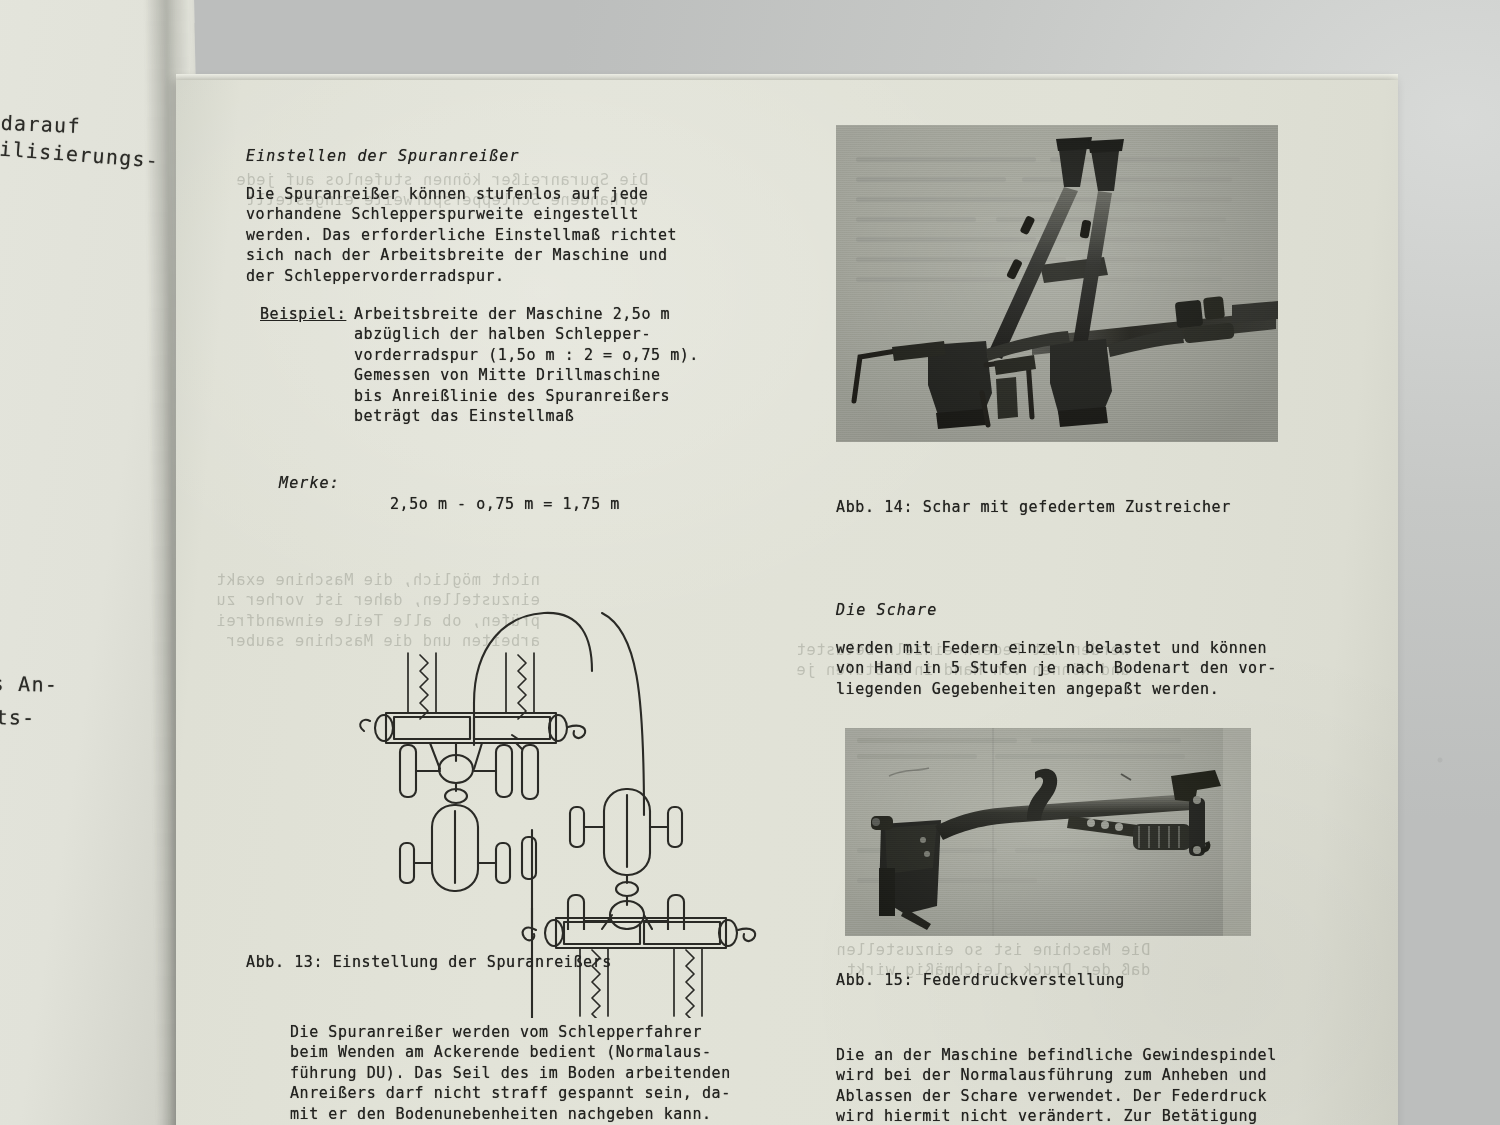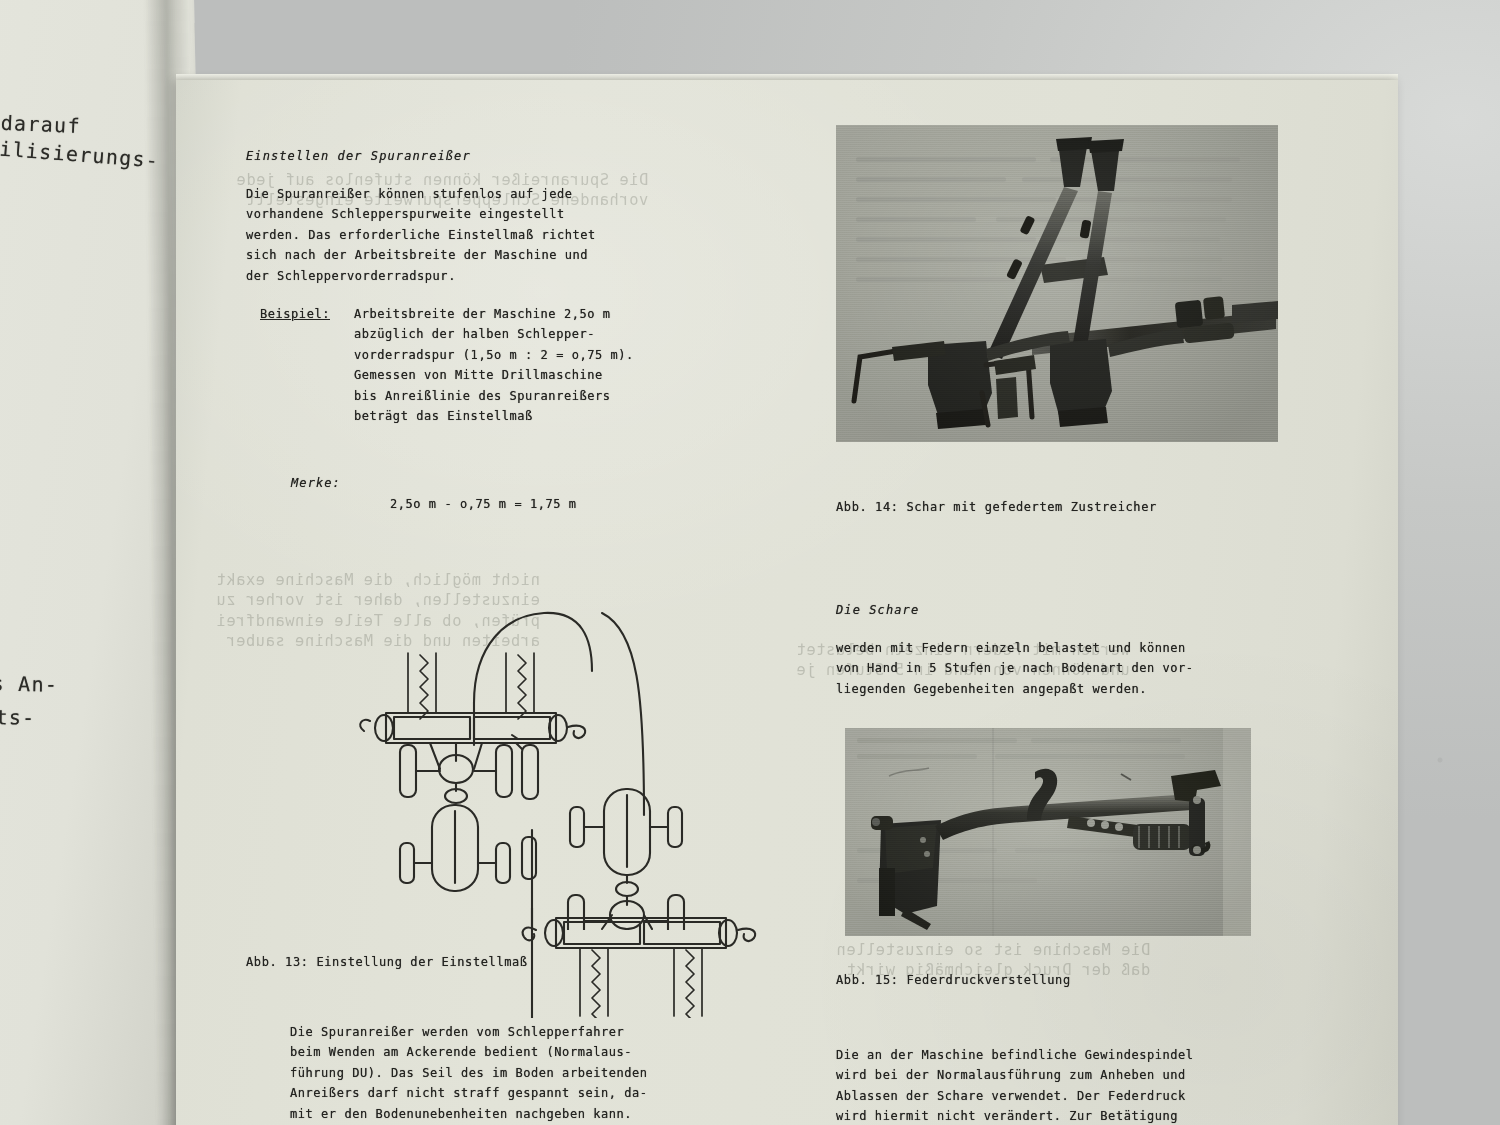--- a/index.html
+++ b/index.html
@@ -70,21 +70,21 @@
   
   .page-top-edge{
     position:absolute;left:176px;top:74px;width:1222px;height:8px;
     background:linear-gradient(180deg,#f2f3ea,#cfd0c5);
   }
 
   
   .txt{
     position:absolute;
     color:#232320;
-    font-size:12px;
+    font-size:15px;
     line-height:20.4px;
     letter-spacing:0.55px;
     white-space:pre;
     text-shadow:0 0 .7px rgba(35,35,32,.75);
   }
   .ital{font-style:italic;letter-spacing:1.1px;}
   .underl{ text-decoration:underline; }
 
   
   .bleed{
@@ -160,21 +160,21 @@
     <div class="txt underl" style="left:84px;top:224px;">Beispiel:</div>
     <div class="txt" style="left:178px;top:224px;"><span>Arbeitsbreite der Maschine 2,5o m</span>
 <span>abzüglich der halben Schlepper-</span>
 <span>vorderradspur (1,5o m : 2 = o,75 m).</span>
 <span>Gemessen von Mitte Drillmaschine</span>
 <span>bis Anreißlinie des Spuranreißers</span>
 <span>beträgt das Einstellmaß</span></div>
 
     <div class="txt" style="left:214px;top:371px;margin-top:43px;">2,5o m - o,75 m = 1,75 m</div>
 
-    <div class="txt ital" style="left:88px;top:390px;top:393px;padding-left:27px;">Merke:</div>
+    <div class="txt ital" style="left:76px;top:390px;top:393px;padding-left:27px;">Merke:</div>
 
     <div class="drawing" style="left:180px;top:495px;width:440px;height:355px;">
       <svg width="440" height="355" viewBox="0 0 440 355" aria-hidden="true">
         <g fill="none" stroke="#2a2a26" stroke-width="2.1" stroke-linecap="round" stroke-linejoin="round">
 
           <path d="M118 128 C118 70 150 40 188 38 C226 36 236 64 236 96"></path>
           <path d="M288 240 C288 120 282 56 246 38"></path>
 
           <line x1="118" y1="128" x2="118" y2="170"></line>
           <line x1="176" y1="300" x2="176" y2="355"></line>
@@ -257,21 +257,21 @@
             <line x1="252" y1="40" x2="252" y2="108"></line>
             <line x1="318" y1="40" x2="318" y2="108"></line>
             <line x1="346" y1="40" x2="346" y2="108"></line>
             <path d="M236 42 l8 8 -8 8 8 8 -8 8 8 8 -8 8 8 8 -8 8 8 8 -8 8"></path>
             <path d="M330 42 l8 8 -8 8 8 8 -8 8 8 8 -8 8 8 8 -8 8 8 8 -8 8"></path>
           </g>
         </g>
       </svg>
     </div>
 
-    <div class="txt cap" style="left:70px;top:872px;">Abb. 13: Einstellung der Einstellmaß</div>
+    <div class="txt cap" style="left:70px;top:872px;">Abb. 13: Einstellung der Spuranreißers</div>
 
     <div class="txt" style="left:70px;top:942px;margin-left:44px;"><span>Die Spuranreißer werden vom Schlepperfahrer</span>
 <span>beim Wenden am Ackerende bedient (Normalaus-</span>
 <span>führung DU). Das Seil des im Boden arbeitenden</span>
 <span>Anreißers darf nicht straff gespannt sein, da-</span>
 <span>mit er den Bodenunebenheiten nachgeben kann.</span>
 </div>
 
     <div class="photo" style="left:660px;top:45px;width:442px;height:317px;">
       <svg width="442" height="317" viewBox="0 0 442 317">

